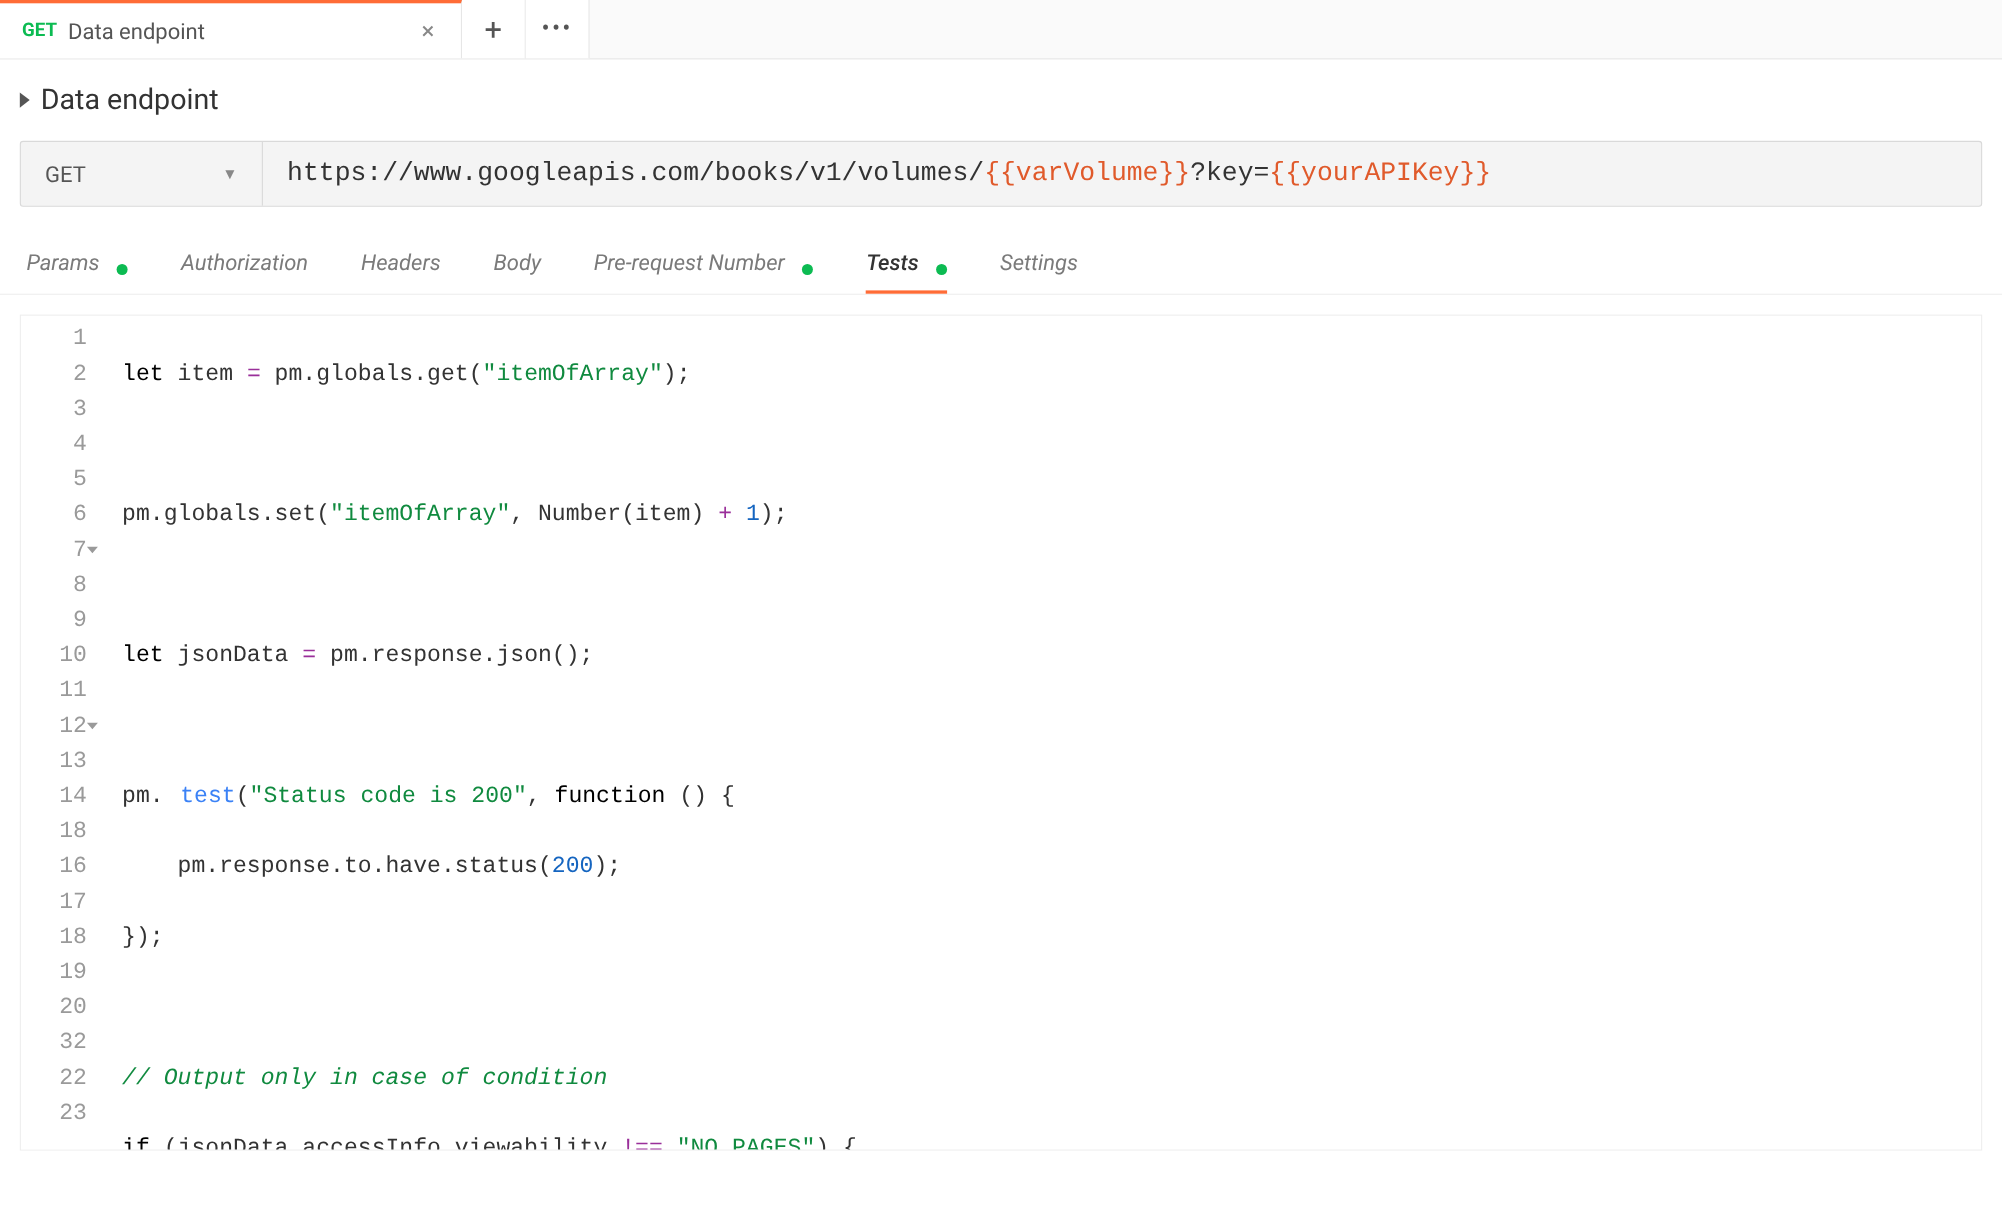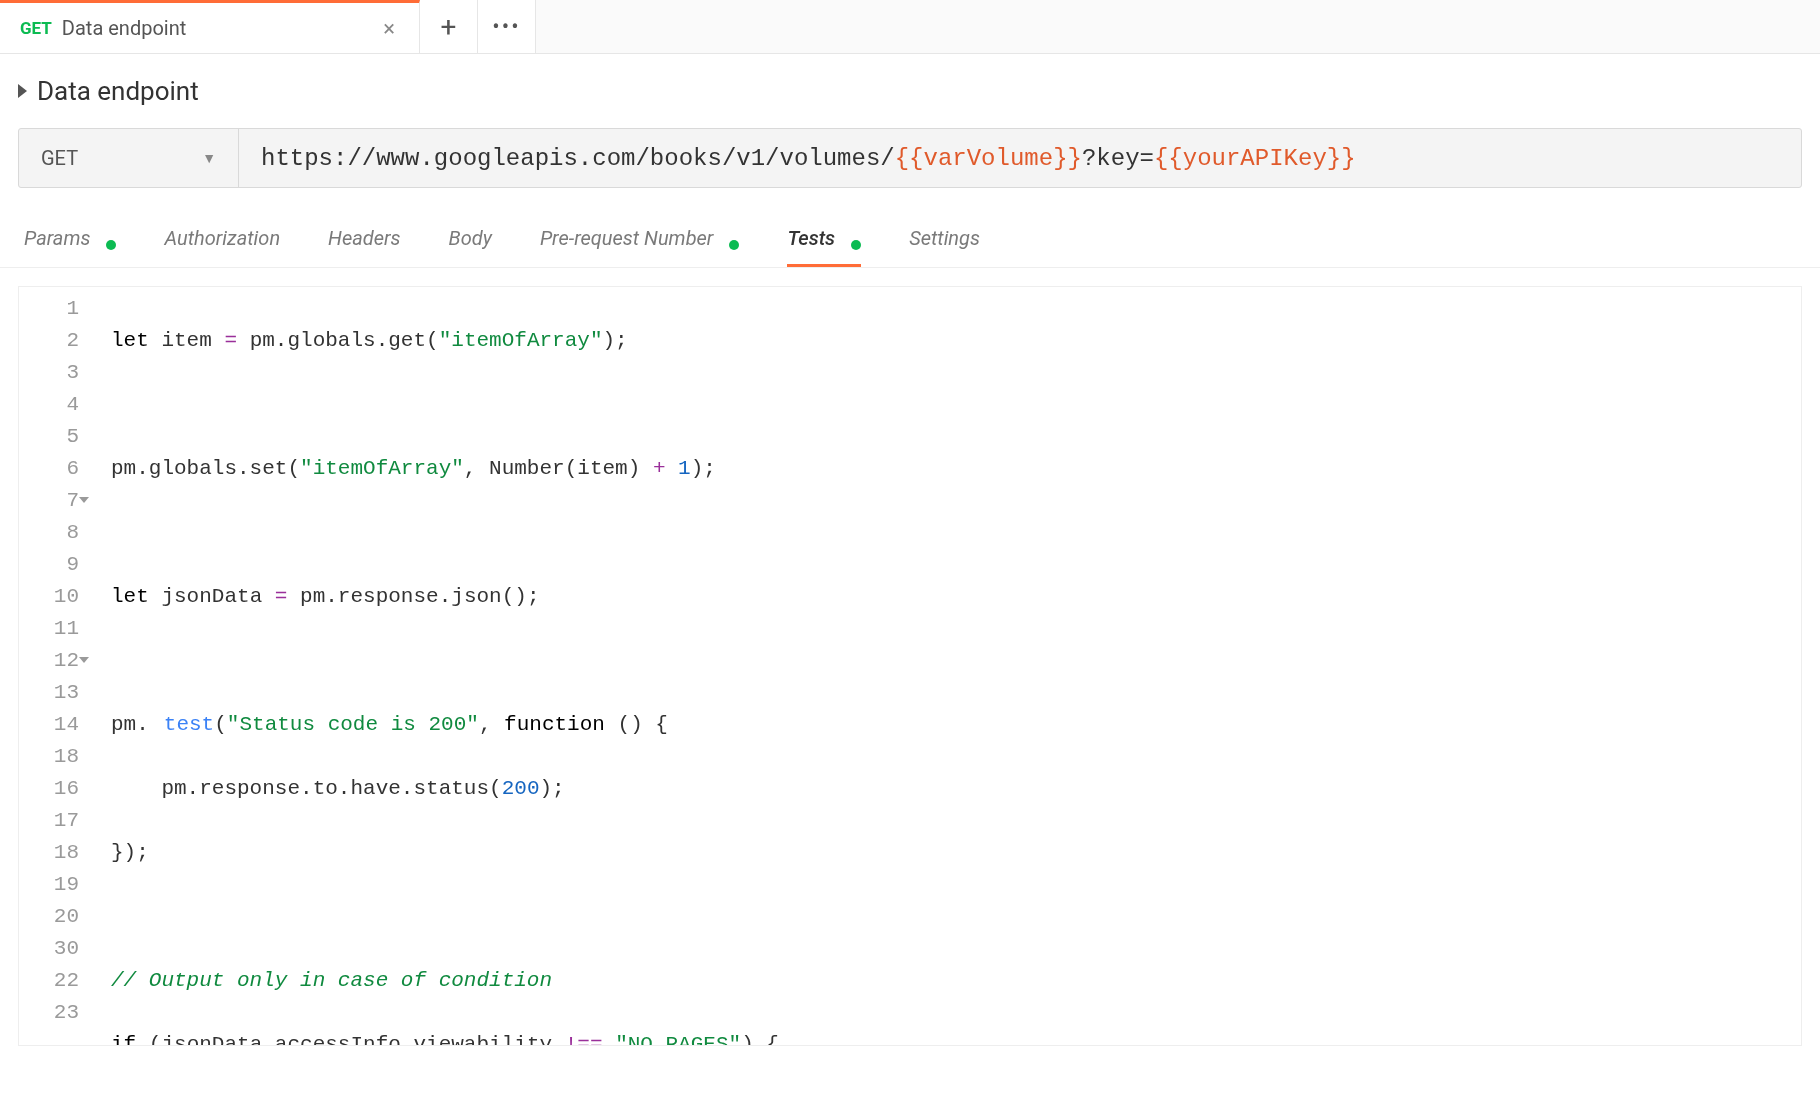--- a/index.html
+++ b/index.html
@@ -268,21 +268,21 @@
     <div class="ln">11</div>
     <div class="ln fold">12</div>
     <div class="ln">13</div>
     <div class="ln">14</div>
     <div class="ln">18</div>
     <div class="ln">16</div>
     <div class="ln">17</div>
     <div class="ln">18</div>
     <div class="ln">19</div>
     <div class="ln">20</div>
-    <div class="ln">30</div>
+    <div class="ln">32</div>
     <div class="ln">22</div>
     <div class="ln">23</div>
   </div>
   <div class="code">
 <div class="line"><span class="kw">let</span><span> item </span><span class="op">=</span><span> pm.globals.get(</span><span class="str">"itemOfArray"</span><span>);</span></div>
 <div class="line"></div>
 <div class="line"><span>pm.globals.set(</span><span class="str">"itemOfArray"</span><span>, Number(item) </span><span class="op">+</span><span> </span><span class="num">1</span><span>);</span></div>
 <div class="line"></div>
 <div class="line"><span class="kw">let</span><span> jsonData </span><span class="op">=</span><span> pm.response.json();</span></div>
 <div class="line"></div>

